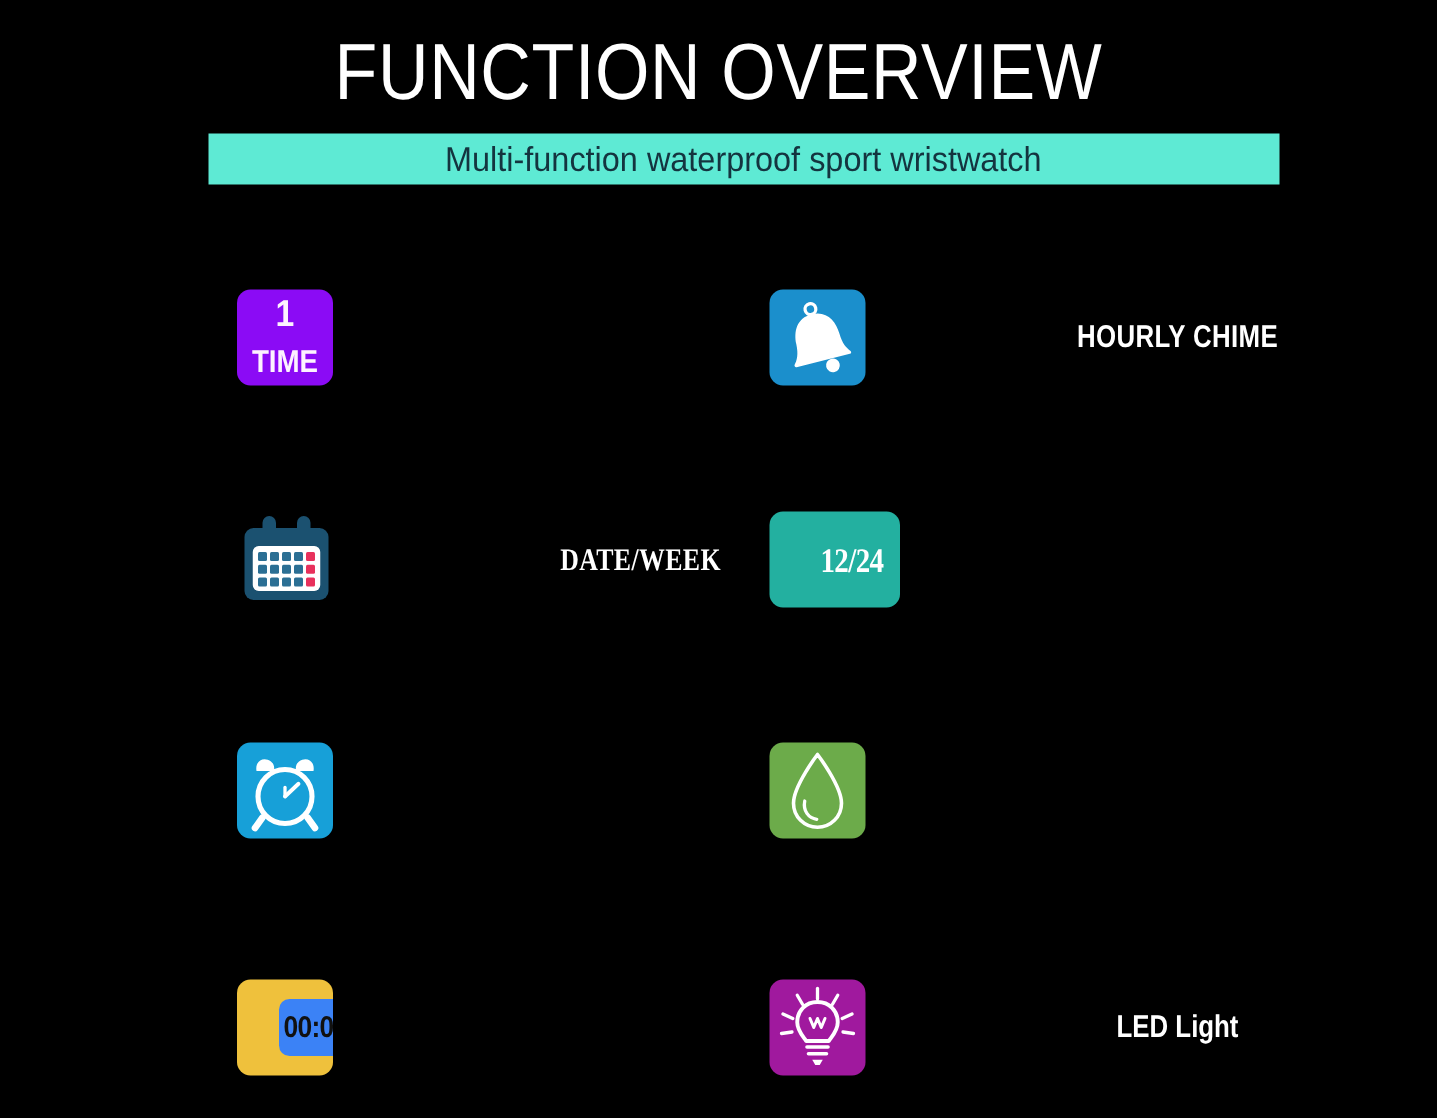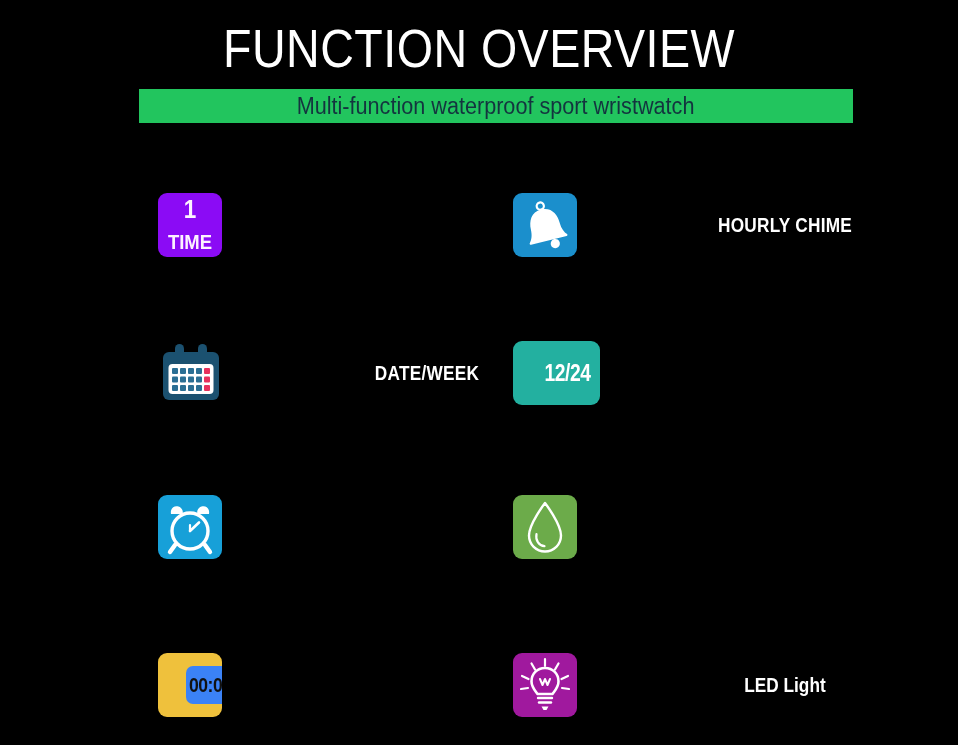--- a/index.html
+++ b/index.html
@@ -21,21 +21,21 @@
     font-size:53px;
     font-weight:400;
     letter-spacing:0.5px;
     transform:scaleX(0.88);
     transform-origin:50% 50%;
     white-space:nowrap;
   }
   .subtitle-bar{
     position:absolute;left:139px;top:89px;
     width:714px;height:34px;
-    background:#22c55e;
+    background:#5eead4;
     display:flex;align-items:center;justify-content:center;
   }
   .subtitle-text{
     color:#14343f;
     font-size:23px;
     font-weight:400;
     transform:scaleX(0.94);
     white-space:nowrap;
   }
 
@@ -63,21 +63,21 @@
     width:210px;
   }
   .label.mixed{letter-spacing:0px;}
 
   
   .c0{left:18px;}
   .c1{left:373px;}
   .lbl0{left:182px;}
   .lbl1{left:540px;}
   .r0{top:30px;}
-  .r1{top:178px;}
+  .r1{top:178px;font-family:Liberation Serif, serif;}
   .r2{top:332px;}
   .r3{top:490px;}
   .cellbox{height:70px;}
   .celllbl{height:70px;display:flex;align-items:center;}
 
   
 
   
   .ic-time{background:#8b0bf5;}
   .ic-time .t1{

